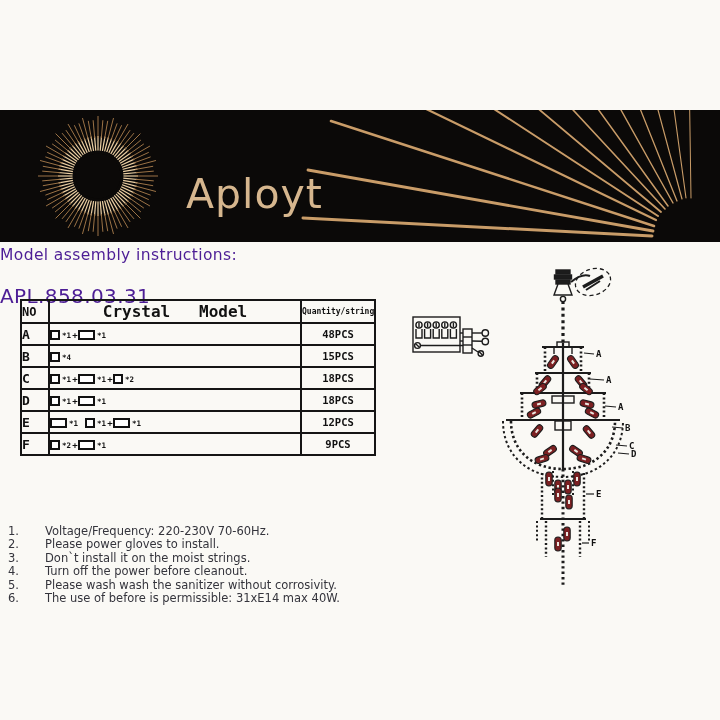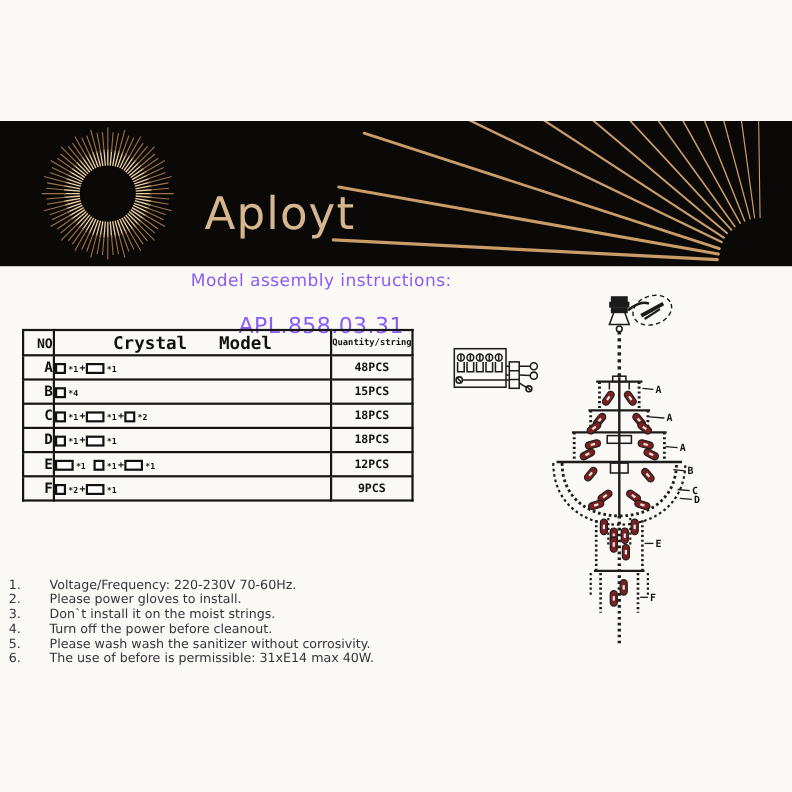--- a/index.html
+++ b/index.html
@@ -6,34 +6,34 @@
   body{width:720px;height:720px;position:relative;background:#faf9f5;
        font-family:"DejaVu Sans",sans-serif;overflow:hidden;}
 
   
   .banner{position:absolute;left:0;top:110px;width:720px;height:132px;background:#0b0908;overflow:hidden;}
   .banner svg{position:absolute;top:0;}
   .wordmark{position:absolute;left:186px;top:49px;font-size:41px;color:#d6b68e;
             letter-spacing:1px;font-family:"DejaVu Sans",sans-serif;font-weight:400;margin-top:11px;}
 
   
-  .titleblock{position:absolute;left:0;top:246px;width:584px;text-align:center;color:#8b5cf6;}
+  .titleblock{position:absolute;left:0;top:246px;width:584px;text-align:left;color:#4c1d95;}
   .titleblock .t1{font-size:15.5px;letter-spacing:.4px;}
   .titleblock .t2{font-size:20px;letter-spacing:.4px;margin-top:20px;}
 
   
   table.crystal{position:absolute;left:20px;top:299px;width:354px;border-collapse:collapse;
       table-layout:fixed;font-family:"DejaVu Sans Mono",monospace;color:#111;}
   table.crystal col.w-no{width:28px;}
   table.crystal col.w-crystal{width:252px;}
   table.crystal col.w-qty{width:74px;}
   table.crystal th,table.crystal td{border:2px solid #151515;padding:0;}
   table.crystal thead tr{height:23px;}
   table.crystal tbody tr{height:22px;}
-  .c-no{text-align:right;font-weight:bold;font-size:13px;}
+  .c-no{text-align:left;font-weight:bold;font-size:13px;}
   th.c-no{font-size:12px;}
   .th-crystal{text-align:center;font-weight:bold;font-size:16px;white-space:pre;}
   .th-qty{text-align:center;font-weight:bold;font-size:8px;white-space:nowrap;overflow:hidden;}
   .c-qty{text-align:center;font-weight:bold;font-size:10.5px;}
   .c-crystal{padding-left:22px;vertical-align:middle;}
   .crystal-ic{display:inline-block;vertical-align:middle;border:2.5px solid #111;background:#fff;}
   .crystal-ic.square{width:6px;height:6px;}
   .crystal-ic.rect{width:13px;height:6px;}
   .clabel{font-size:7.5px;font-weight:bold;vertical-align:middle;margin:0 1px 0 2px;}
   .sep{font-size:9px;font-weight:bold;vertical-align:middle;display:inline-block;min-width:6px;text-align:center;}

